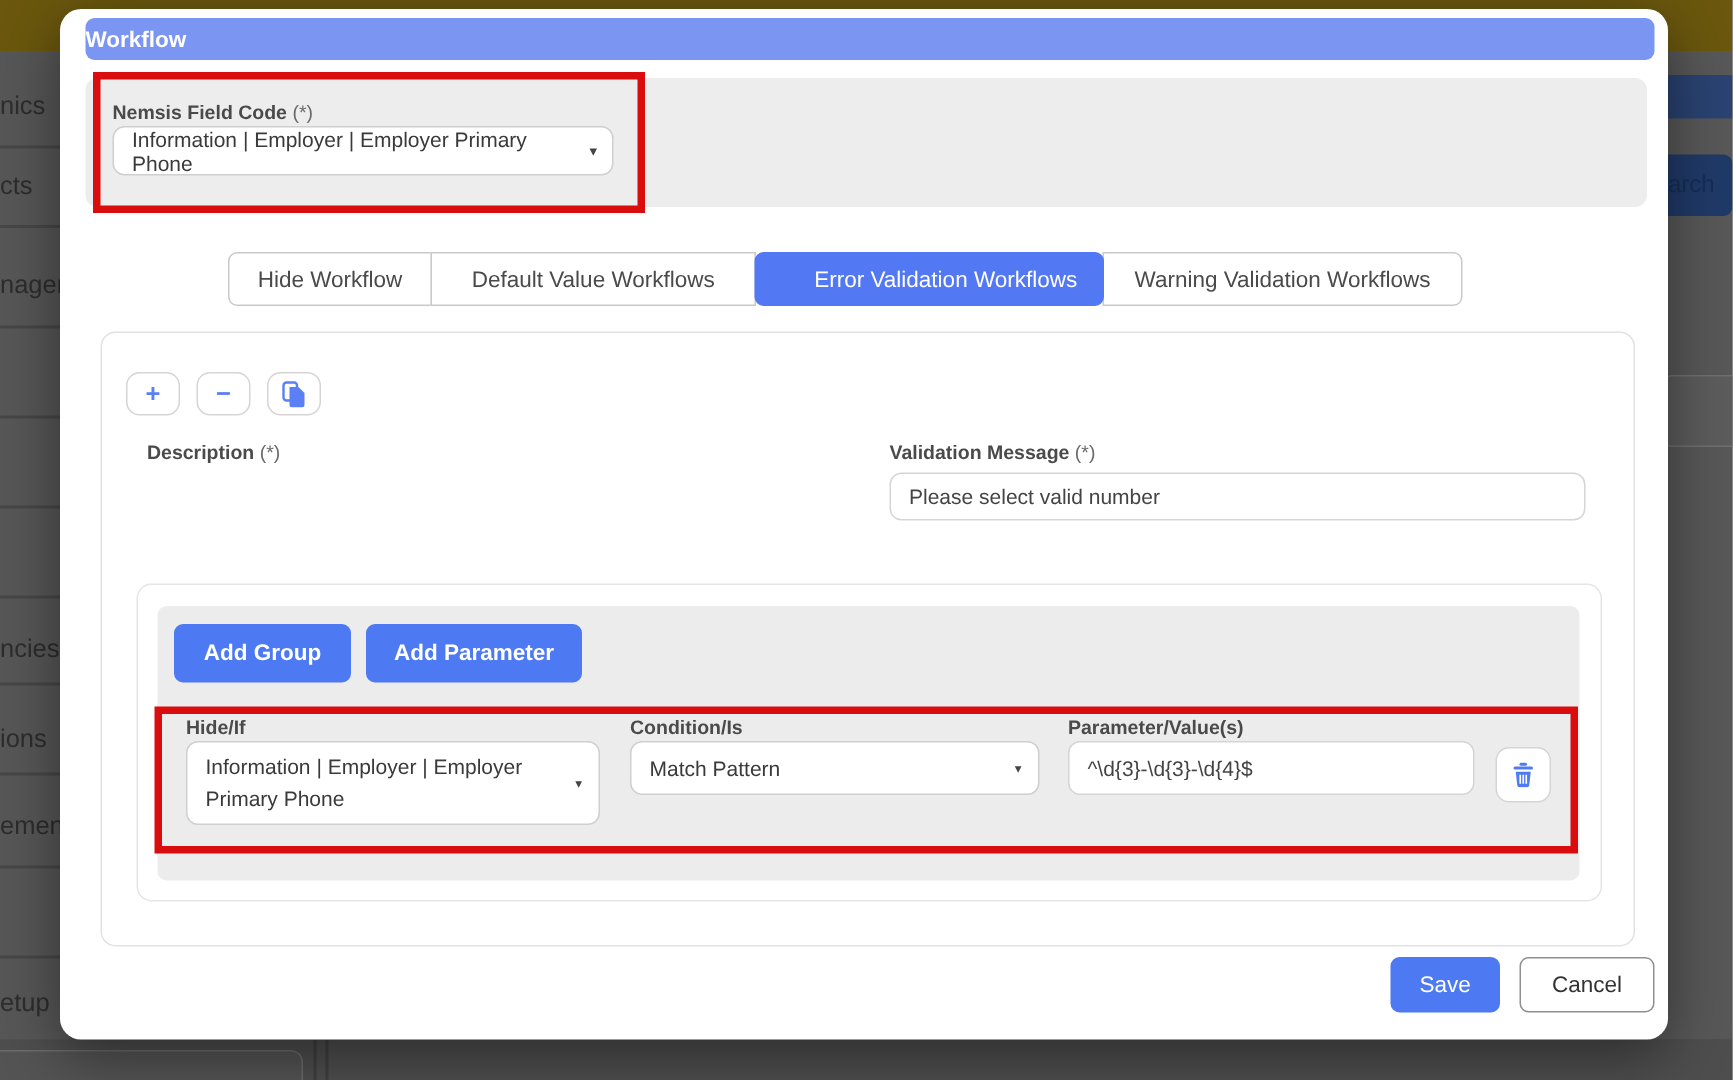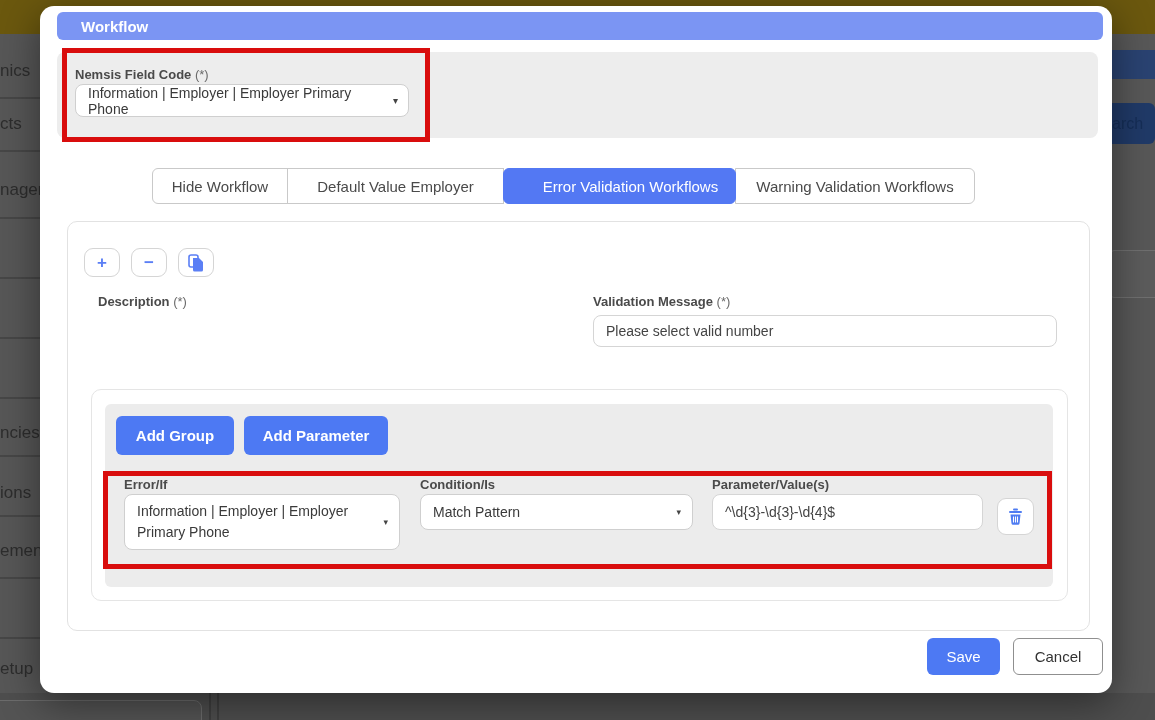--- a/index.html
+++ b/index.html
@@ -25,21 +25,21 @@
            color:#152e57;font-size:16px;display:flex;align-items:center;padding-left:7px;overflow:hidden;}
   .bg-outline-panel{position:absolute;left:10px;top:216px;width:60px;height:48px;border:1px solid #707070;border-radius:4px;background:#5c5c5c;}
   .footerstrip{position:absolute;left:0;top:693px;width:1155px;height:27px;background:#4e4e4e;}
   .footer-box{position:absolute;left:-12px;top:7px;width:214px;height:40px;border:1px solid #6c6c6c;border-radius:8px;background:#545454;}
   .footer-vline{position:absolute;top:0;width:2px;height:27px;background:#3f3f3f;}
 
   
   .modal{position:absolute;left:40px;top:6px;width:1072px;height:687px;background:#ffffff;border-radius:14px;
          box-shadow:0 10px 40px rgba(0,0,0,.45);}
   .modal-header{position:absolute;left:17px;top:6px;width:1046px;height:28px;background:var(--header-blue);
-                border-radius:6px;color:#fff;font-weight:bold;font-size:15px;display:flex;align-items:center;padding-left:24px;}
+                border-radius:6px;color:#fff;font-weight:bold;font-size:15px;display:flex;align-items:center;}
   .nemsis-section{position:absolute;left:17px;top:46px;width:1041px;height:86px;background:#ededed;border-radius:8px;}
   .field-label{font-size:13px;font-weight:bold;color:var(--label-gray);}
   .field-label .req{font-weight:normal;color:#6a6a6a;}
   .nemsis-label{position:absolute;left:18px;top:15px;}
   .dropdown{background:#fff;border:1px solid var(--border-gray);border-radius:8px;display:flex;align-items:center;
             font-size:14px;color:#3a3a3a;cursor:pointer;}
   .nemsis-dd{position:absolute;left:18px;top:32px;width:334px;height:33px;padding:0 10px 0 12px;}
   .caret{font-size:10px;color:#444;margin-left:6px;}
   .annotation{position:absolute;border:5px solid var(--annotation-red);pointer-events:none;}
   .annot1{left:22px;top:42px;width:368px;height:94px;}
@@ -139,21 +139,21 @@
       </div>
       <div class="dropdown nemsis-dd">
         <span class="dd-text">Information | Employer | Employer Primary Phone</span>
         <span class="caret">▾</span>
       </div>
     </div>
     <div class="annotation annot1"></div>
 
     <div class="tabs">
       <div class="tab tab-0">Hide Workflow</div>
-      <div class="tab tab-1">Default Value Employer</div>
+      <div class="tab tab-1">Default Value Workflows</div>
       <div class="tab tab-2 active">Error Validation Workflows</div>
       <div class="tab tab-3">Warning Validation Workflows</div>
     </div>
 
     <div class="panelA">
 
       <div class="icon-btn btn-plus">
         <span>+</span>
       </div>
       <div class="icon-btn btn-minus">
@@ -175,21 +175,21 @@
         <span>Validation Message</span>
         <span class="req">(*)</span>
       </div>
       <input class="text-input vmsg-input" value="Please select valid number" style="">
 
       <div class="panelB">
         <div class="grayC">
           <button class="blue-btn add-group">Add Group</button>
           <button class="blue-btn add-condition">Add Parameter</button>
 
-          <div class="field-label cond-label whenif-label">Error/If</div>
+          <div class="field-label cond-label whenif-label">Hide/If</div>
           <div class="dropdown whenif-dd">
             <span class="dd-text">Information | Employer | Employer Primary Phone</span>
             <span class="caret">▾</span>
           </div>
 
           <div class="field-label cond-label condis-label">Condition/Is</div>
           <div class="dropdown condis-dd">
             <span class="dd-text">Match Pattern</span>
             <span class="caret">▾</span>
           </div>

